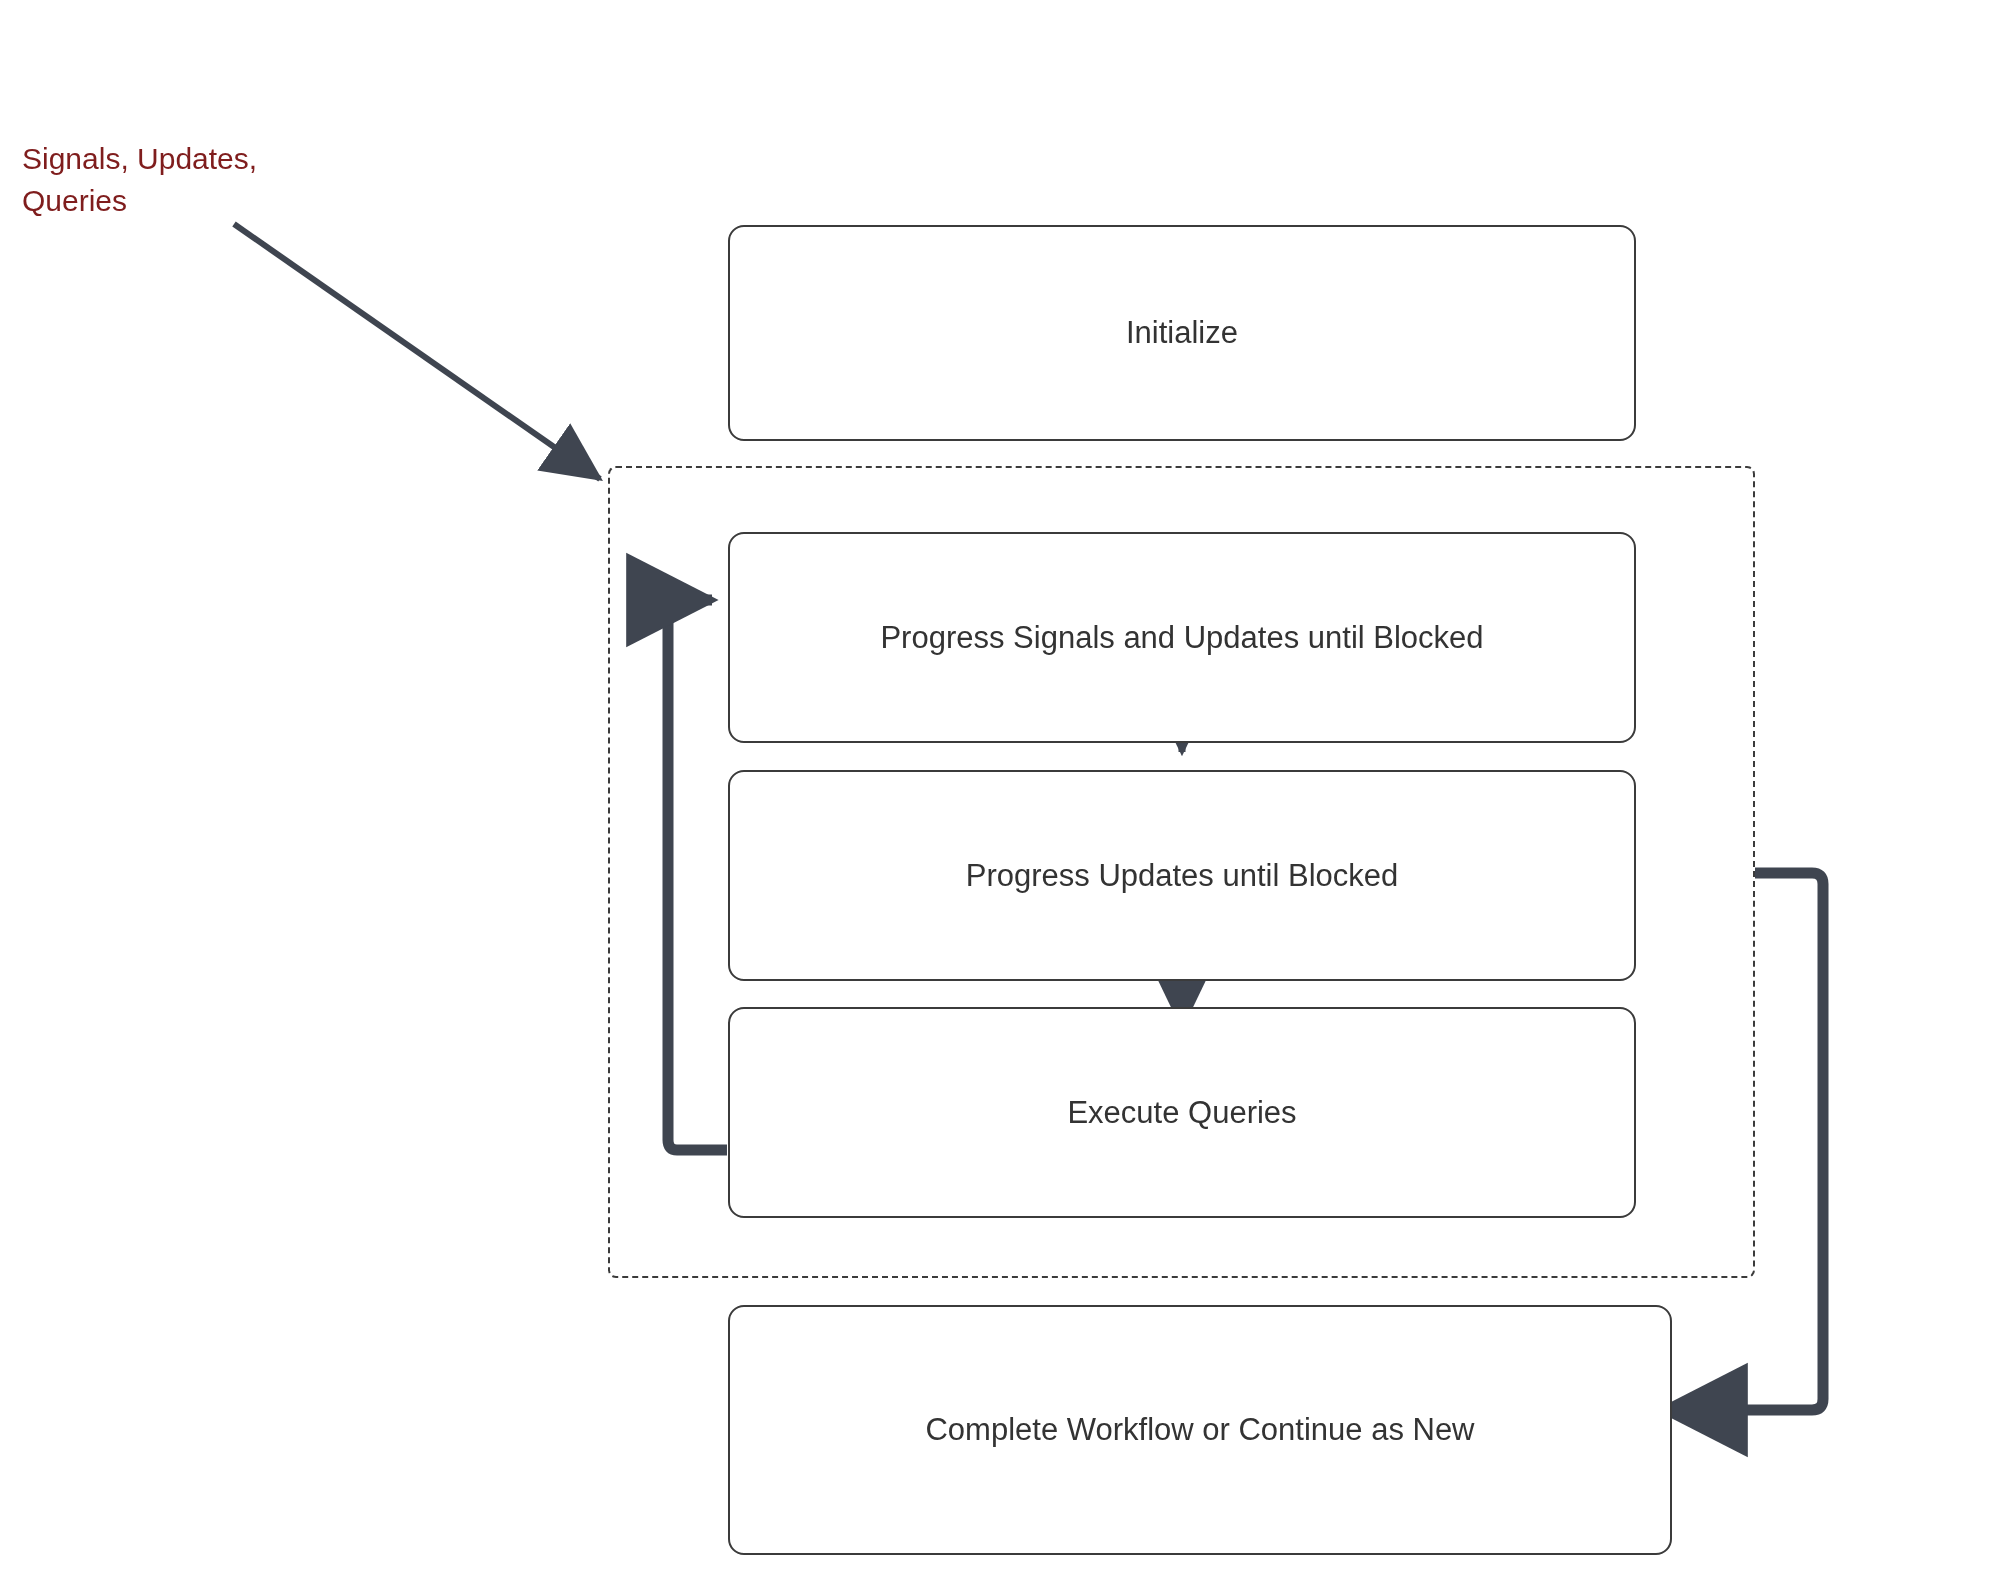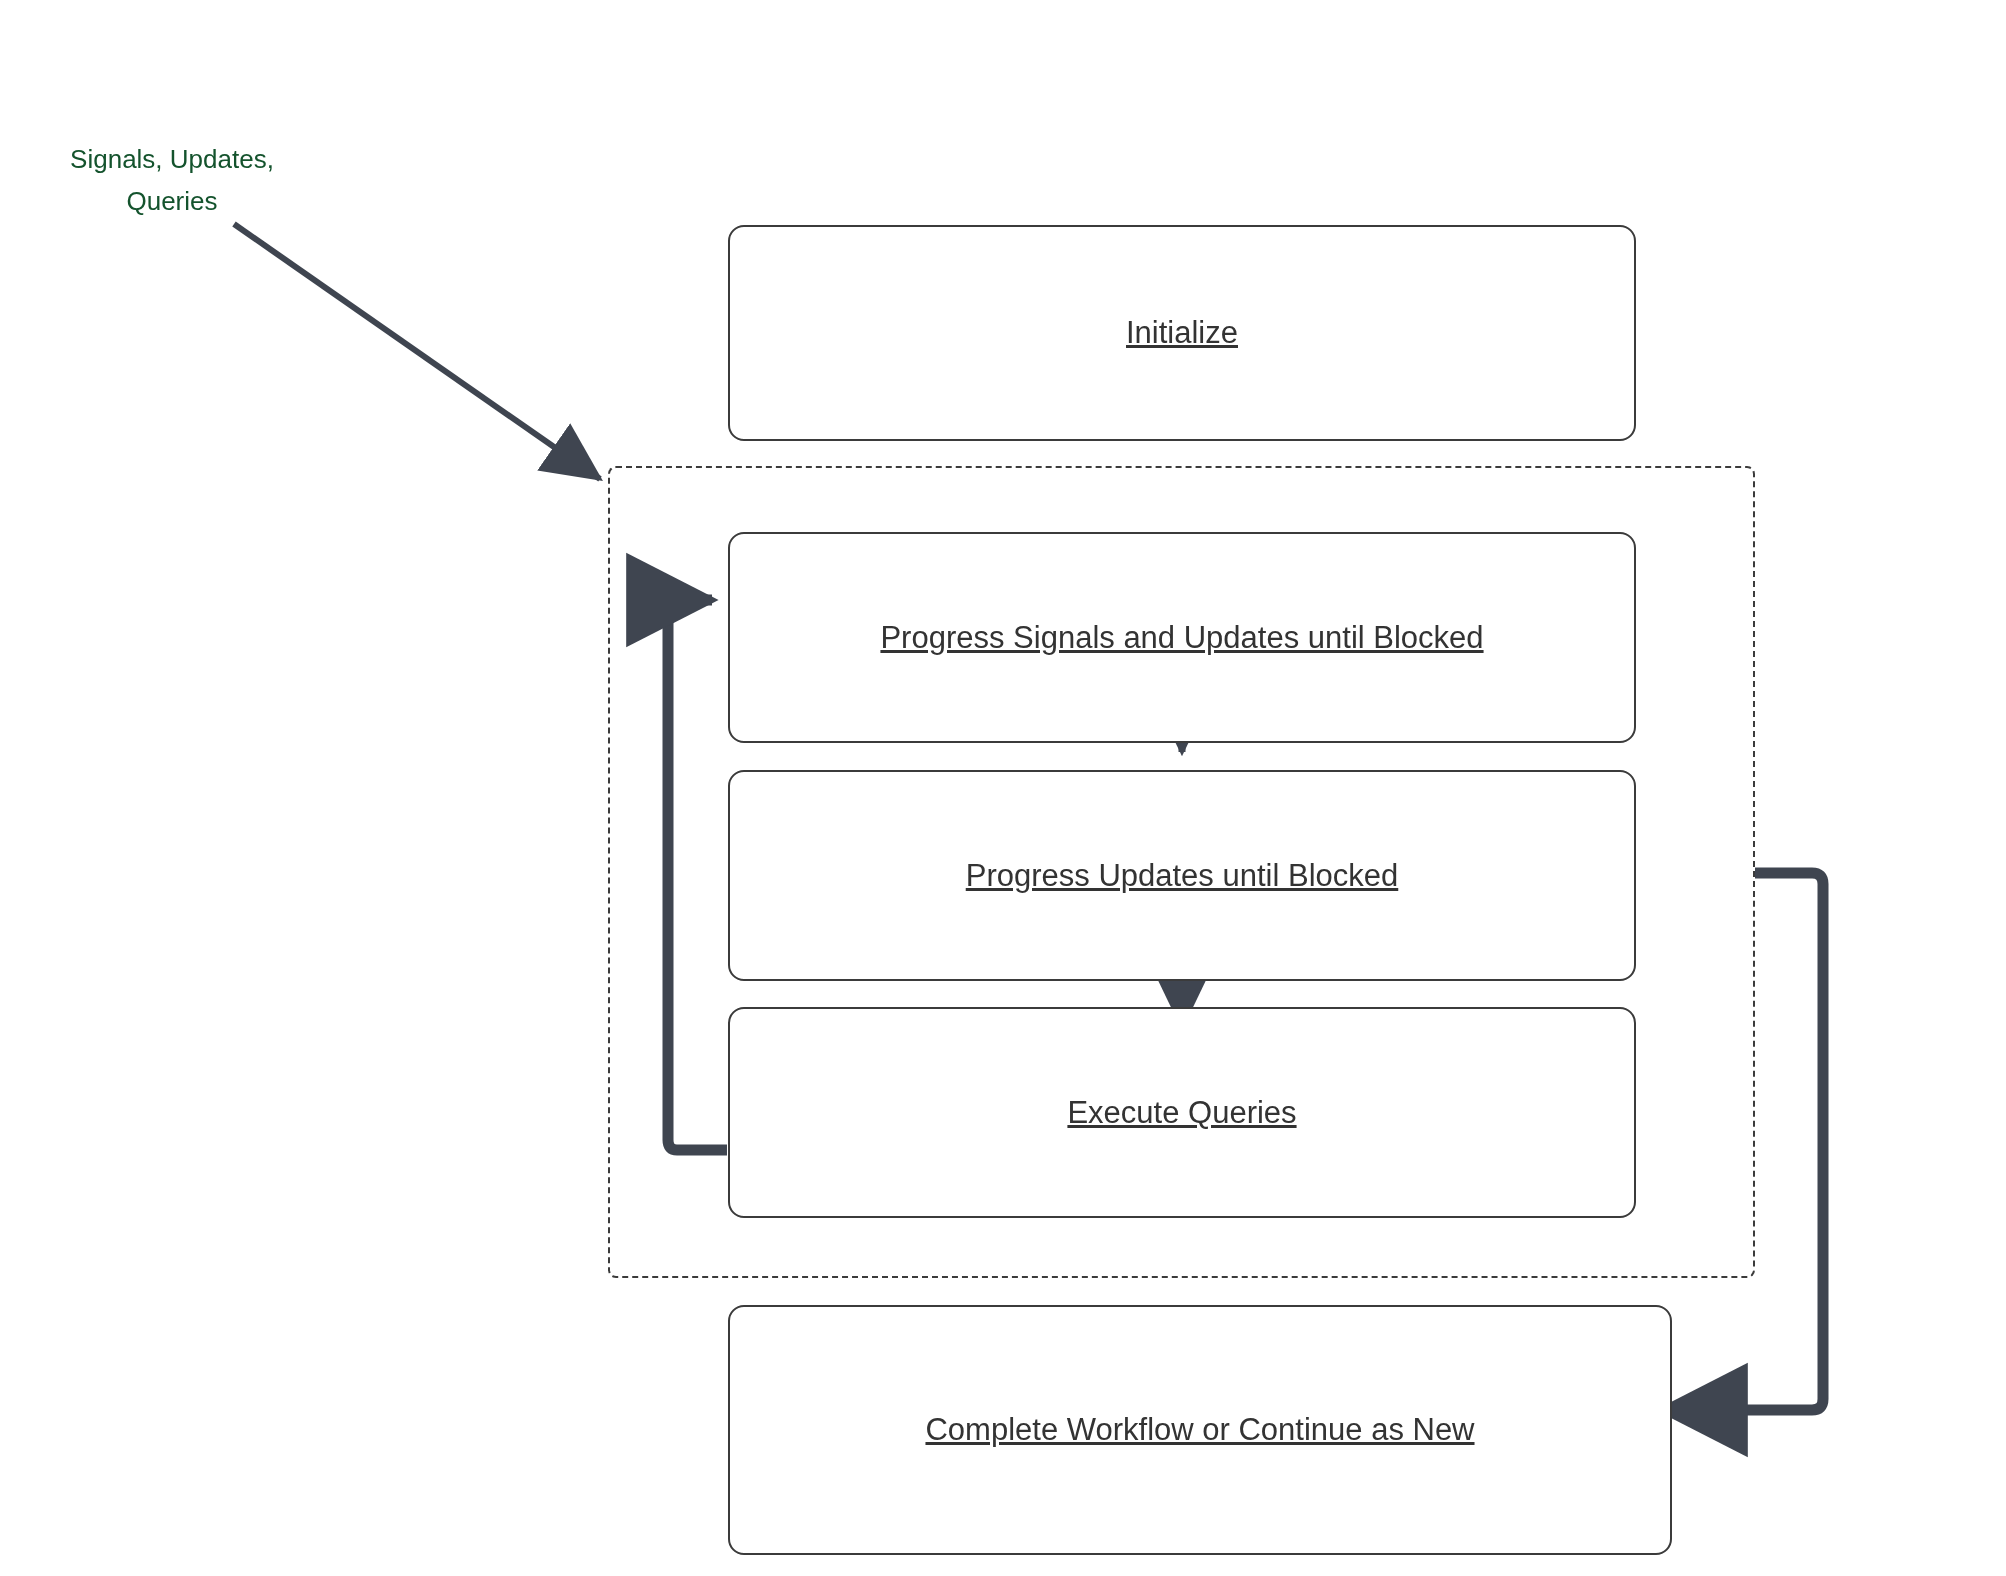--- a/index.html
+++ b/index.html
@@ -36,42 +36,41 @@
     font-size: 37px;
     font-style: italic;
     color: #333333;
     letter-spacing: 0.2px;
   }
   .ext-label {
     position: absolute;
     left: 22px;
     top: 138px;
     width: 300px;
-    text-align: center;
-    font-size: 26px;
+    text-align: left;
+    font-size: 30px;
     line-height: 42px;
-    color: #14532d;
+    color: #7f1d1d;
   }
   .node-box {
     position: absolute;
     box-sizing: border-box;
     background: #ffffff;
     border: 2px solid #3b3b3b;
     border-radius: 16px;
     display: flex;
     align-items: center;
     justify-content: center;
   }
   .node-label {
     font-size: 31px;
     color: #333333;
     text-align: left;
     padding: 0 18px;
     line-height: 1.2;
-    text-decoration: underline;
   }
   .dashed-group {
     position: absolute;
     box-sizing: border-box;
     border: 2px dashed #3b3b3b;
     border-radius: 8px;
     background: transparent;
   }
   #node-initialize   { left: 728px;  top: 225px;  width: 908px;  height: 216px; }
   #node-progress-signals { left: 728px; top: 505px; width: 908px; height: 211px; margin-top: 27px; }

